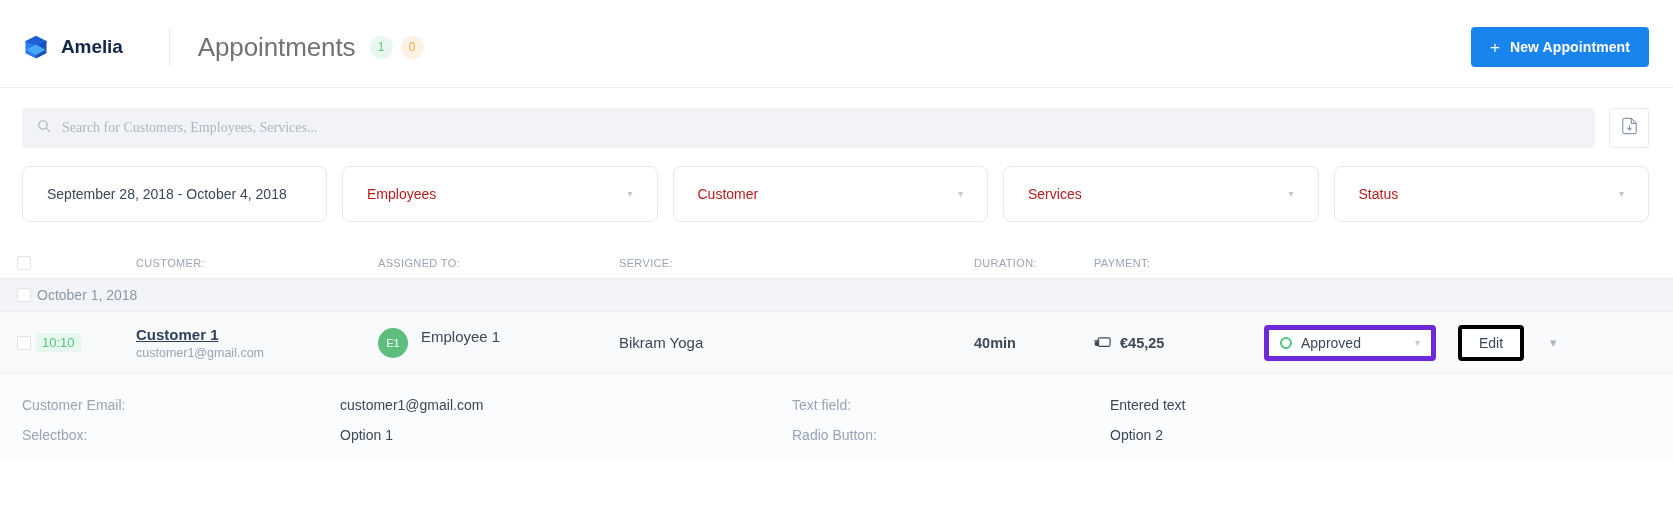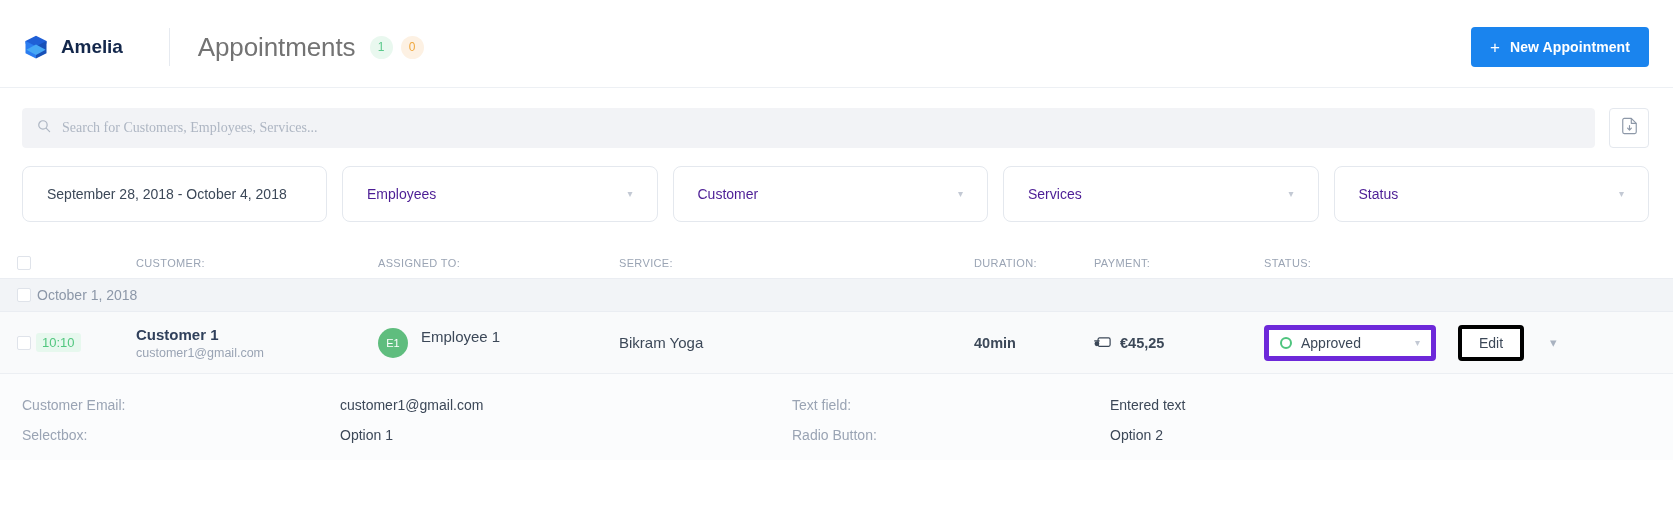--- a/index.html
+++ b/index.html
@@ -117,21 +117,21 @@
     border: 1px solid #e4e8ee;
     border-radius: 8px;
     background: #fff;
     display: flex;
     align-items: center;
     padding: 0 24px;
     font-size: 14px;
     cursor: pointer;
   }
   .filter .ftext { color: #3c4858; white-space: nowrap; }
-  .filter.placeholder .ftext { color: #4c1d95; }
+  .filter.placeholder .ftext { color: #b91c1c; }
   .filter.date { width: 305px; }
   .filter.sel { flex: 1; justify-content: space-between; }
   .chev { color: #c3c9d4; font-size: 10px; line-height: 1; }
 
   
   .table { margin-top: 26px; }
   .cols {
     display: flex;
     align-items: center;
     padding: 0 24px 0 0;
@@ -184,21 +184,21 @@
   }
   .time-badge {
     display: inline-block;
     background: #e7f8ee;
     color: #52c77f;
     font-size: 13px;
     border-radius: 3px;
     padding: 2px 6px;
     font-weight: 400;
   }
-  .cust-name { font-size: 15px; font-weight: 700; color: #30405b; line-height: 1.3; }
+  .cust-name { font-size: 15px; font-weight: 700; color: #30405b; line-height: 1.3; text-decoration: underline; }
   .cust-email { font-size: 12.5px; color: #9aa4b4; margin-top: 2px; }
   .assigned { display: flex; align-items: flex-start; gap: 13px; }
   .avatar {
     width: 30px; height: 30px;
     border-radius: 50%;
     background: #5fbd7e;
     color: #fff;
     display: flex; align-items: center; justify-content: center;
     font-size: 11px;
   }
@@ -341,21 +341,20 @@
   <div class="cols">
     <div class="cbcol">
       <span class="cbox"></span>
     </div>
     <div class="c-time"></div>
     <div class="c-customer th">CUSTOMER:</div>
     <div class="c-assigned th">ASSIGNED TO:</div>
     <div class="c-service th">SERVICE:</div>
     <div class="c-duration th">DURATION:</div>
     <div class="c-payment th">PAYMENT:</div>
-    <div class="c-status th">STATUS:</div>
   </div>
 
   <div class="group-row">
     <div class="cbcol">
       <span class="cbox"></span>
     </div>
     <span class="group-label">October 1, 2018</span>
   </div>
 
   <div class="appt-row">

